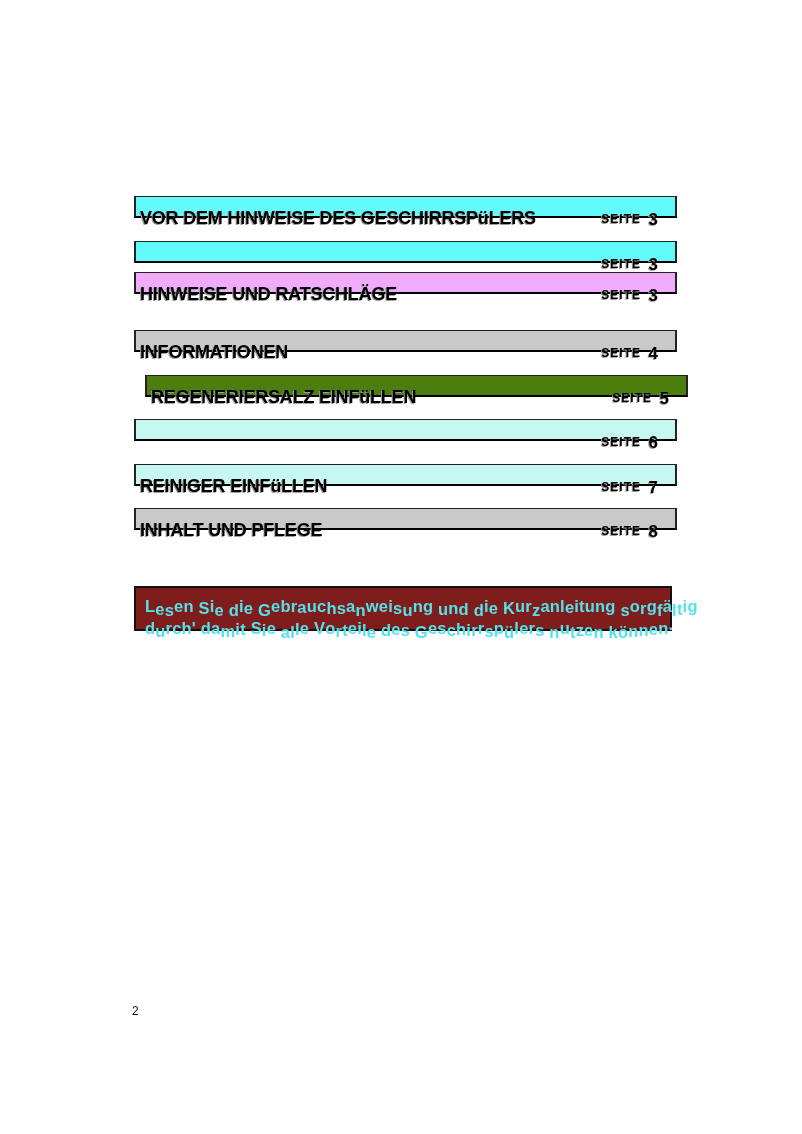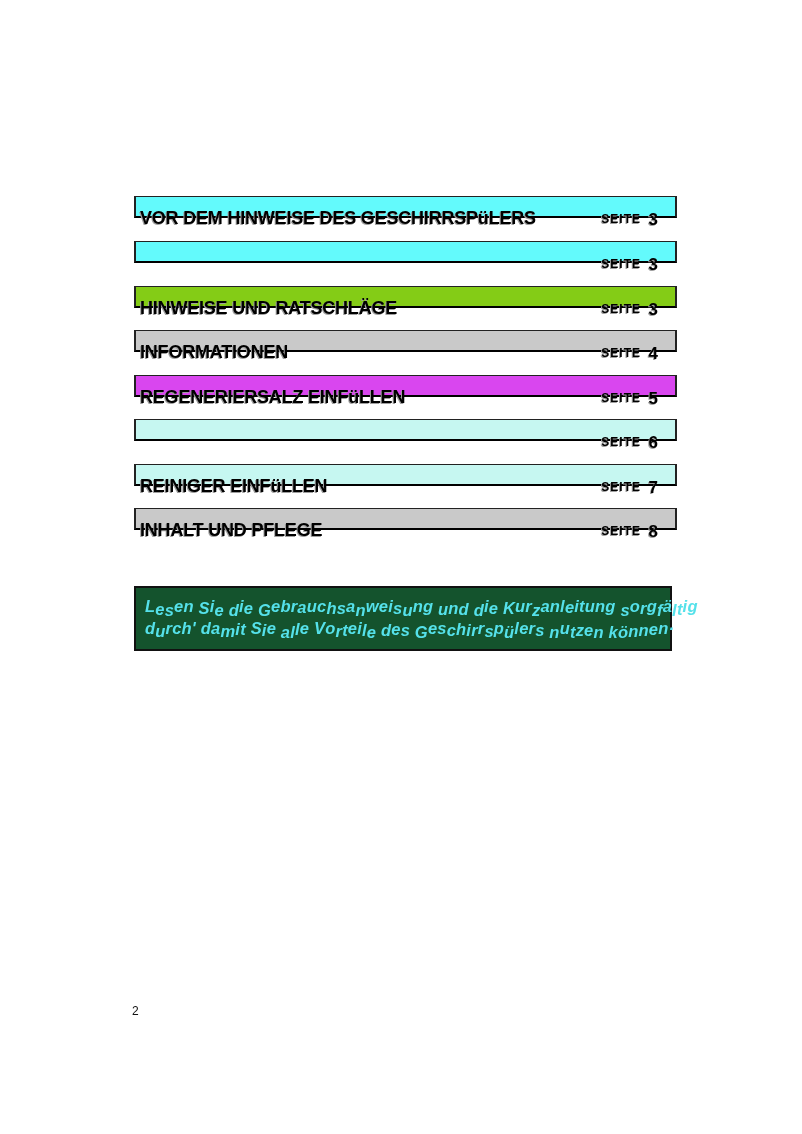--- a/index.html
+++ b/index.html
@@ -49,23 +49,23 @@
     text-shadow:-1px 1px 0 #9f9f9f;
   }
   .seite-num{
     position:absolute;right:17px;top:13px;
     font-size:17px;font-weight:bold;color:#000;
     text-shadow:-1px 1px 0 #9f9f9f;
   }
 
   
   .note{
-    position:absolute;left:134px;top:586px;width:538px;height:65px;
+    position:absolute;left:134px;top:586px;width:538px;height:45px;
     box-sizing:border-box;border:2px solid #111;
-    padding:7px 0 0 9px;background:#14532d;font-style:italic;
+    padding:7px 0 0 9px;background:#7f1d1d;
   }
   .note-line{
     font-size:16.5px;font-weight:bold;line-height:22px;
     white-space:nowrap;letter-spacing:0.2px;
   }
 
   
   .footer-page-num{
     position:absolute;left:132px;top:1004px;
     font-size:12px;color:#111;font-weight:normal;
@@ -81,33 +81,33 @@
     <span class="row-title">VOR DEM HINWEISE DES GESCHIRRSPüLERS</span>
     <span class="seite-label">SEITE</span>
     <span class="seite-num">3</span>
   </div>
 
   <div class="row" style="top: 241px; background: rgb(99, 250, 252);">
     <span class="seite-label">SEITE</span>
     <span class="seite-num">3</span>
   </div>
 
-  <div class="row" style="top: 286px; background: #84cc16;">
+  <div class="row" style="top: 272px; background: #f0abfc;">
     <span class="row-title">HINWEISE UND RATSCHLÄGE</span>
     <span class="seite-label">SEITE</span>
     <span class="seite-num">3</span>
   </div>
 
   <div class="row" style="top: 330px; background: rgb(201, 201, 201);">
     <span class="row-title">INFORMATIONEN</span>
     <span class="seite-label">SEITE</span>
     <span class="seite-num">4</span>
   </div>
 
-  <div class="row" style="top: 375px; background: #d946ef;">
+  <div class="row" style="top: 375px; background: #4d7c0f; margin-left: 11px;">
     <span class="row-title">REGENERIERSALZ EINFüLLEN</span>
     <span class="seite-label">SEITE</span>
     <span class="seite-num">5</span>
   </div>
 
   <div class="row" style="top: 419px; background: rgb(198, 247, 241);">
     <span class="seite-label">SEITE</span>
     <span class="seite-num">6</span>
   </div>
 

